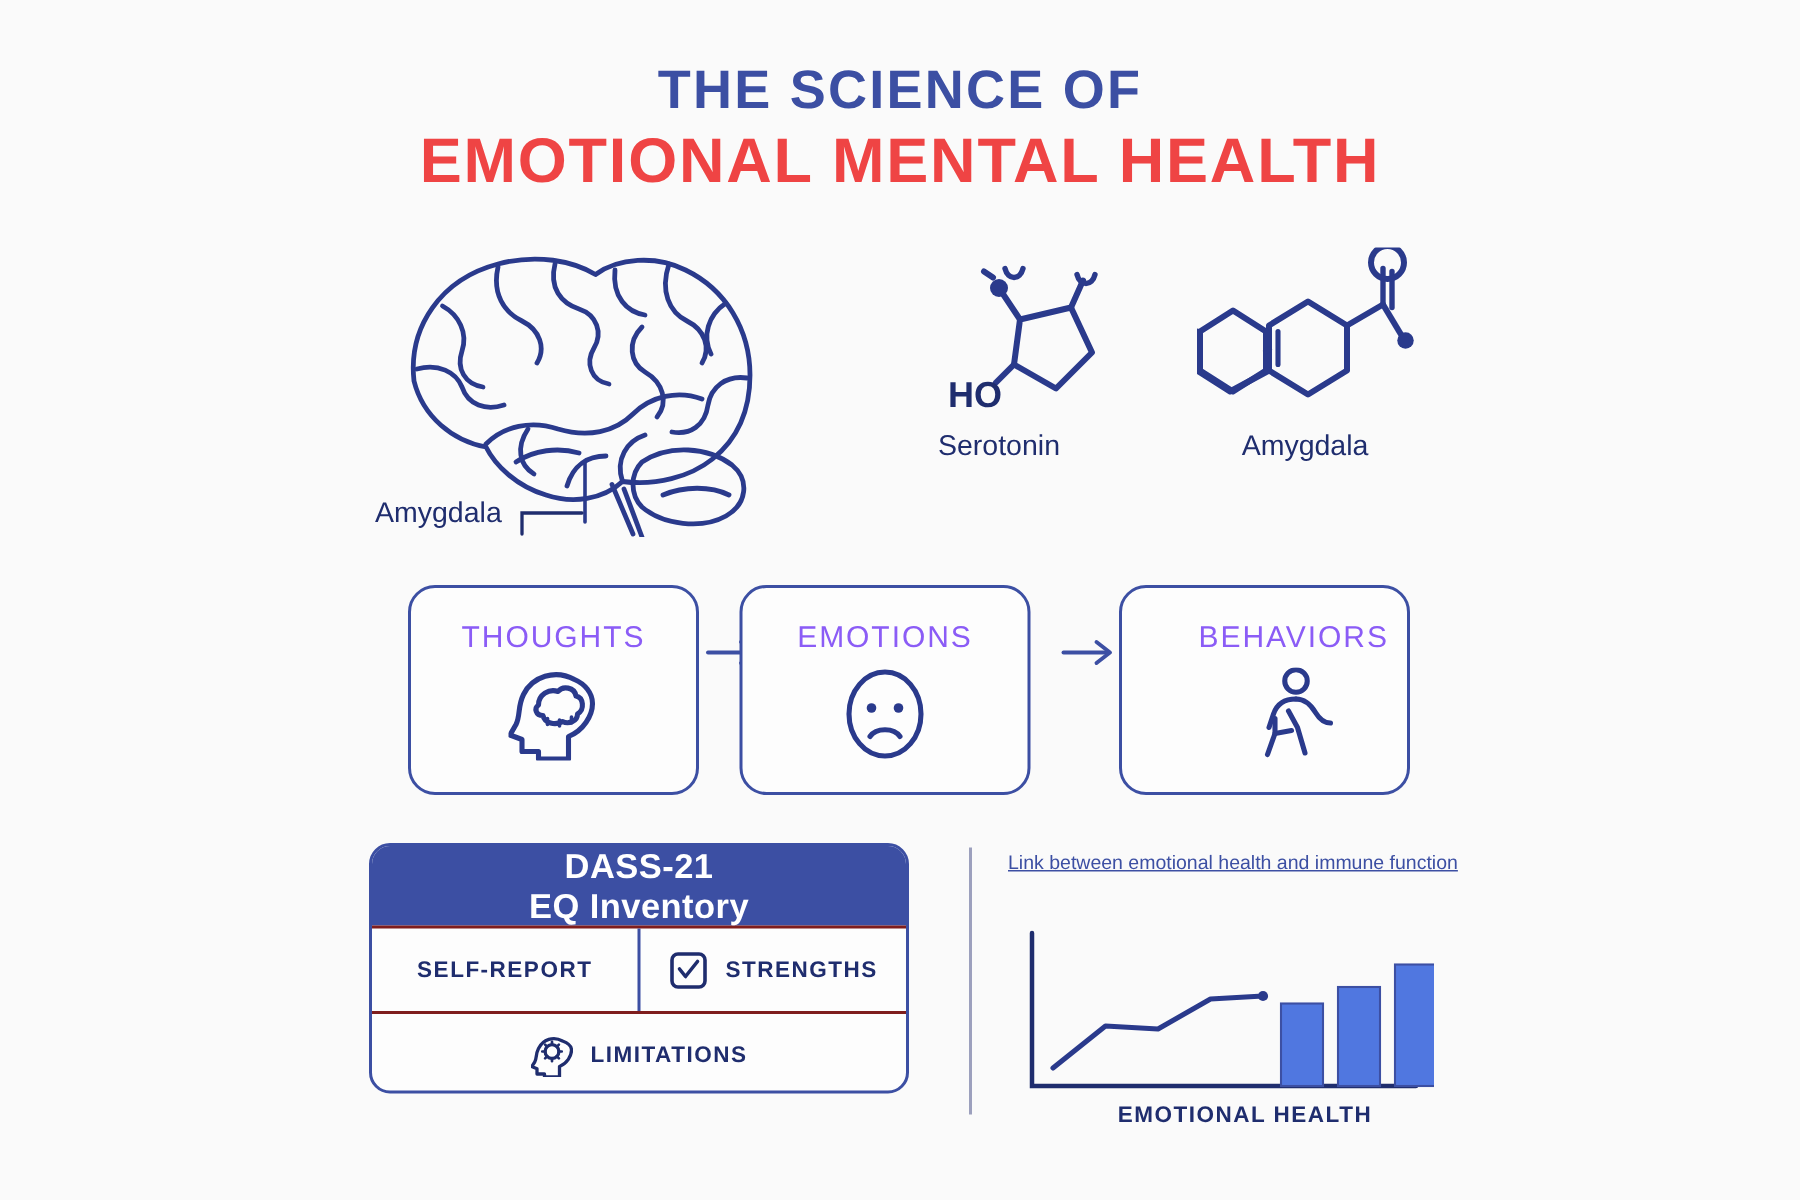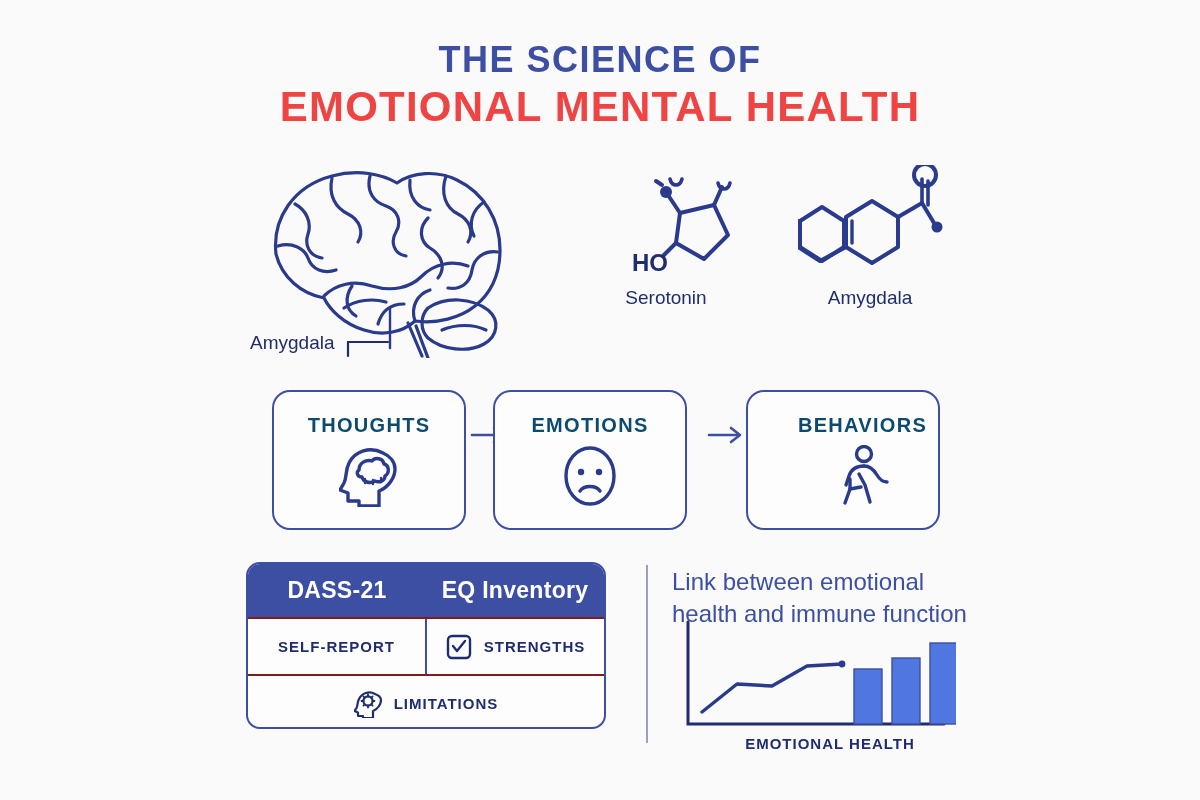--- a/index.html
+++ b/index.html
@@ -64,23 +64,23 @@
     border: 2.5px solid #3c4fa3;
     border-radius: 18px;
     background: #fdfdfd;
     display: flex;
     flex-direction: column;
     align-items: center;
   }
   .flow-box .fb-label {
     margin-top: 22px;
     font-size: 20px;
-    font-weight: bold;
+    font-weight: normal;
     letter-spacing: 1.3px;
-    color: #0c4a6e;
+    color: #8b5cf6;
   }
   .flow-box .fb-icon { margin-top: 8px; }
   .box-1 { left: 0; }
   .box-2 { left: 221px; }
   .box-3 { left: 474px; padding-left: 39px; }
   .flow-arrow { position: absolute; top: 34px; }
   .arrow-1 { left: 198px; }
   .arrow-2 { left: 435px; }
 
   
@@ -90,20 +90,21 @@
     width: 360px; height: 167px;
     border: 2.5px solid #3c4fa3;
     border-radius: 14px;
     overflow: hidden;
     background: #fdfdfd;
   }
   .tbl-head {
     display: flex;
     height: 53px;
     background: #3c4fa3;
+    flex-direction: column;
   }
   .tbl-head .th {
     flex: 1;
     display: flex;
     align-items: center;
     justify-content: center;
     color: #ffffff;
     font-size: 23px;
     font-weight: bold;
     letter-spacing: 0.3px;
@@ -133,24 +134,25 @@
   .v-divider {
     position: absolute;
     left: 646px; top: 565px;
     width: 2px; height: 178px;
     background: #9ca0bd;
   }
 
   
   .chart-block { position: absolute; left: 672px; top: 566px; width: 300px; }
   .chart-title {
-    font-size: 24px;
+    font-size: 13px;
     color: #3c4fa3;
     line-height: 1.32;
     width: 300px;
+    text-decoration: underline;
   }
   .chart-area { position: absolute; left: 676px; top: 620px; }
   .chart-xlabel {
     position: absolute;
     left: 700px; top: 735px;
     width: 260px;
     text-align: center;
     font-size: 15px;
     font-weight: bold;
     letter-spacing: 1px;

